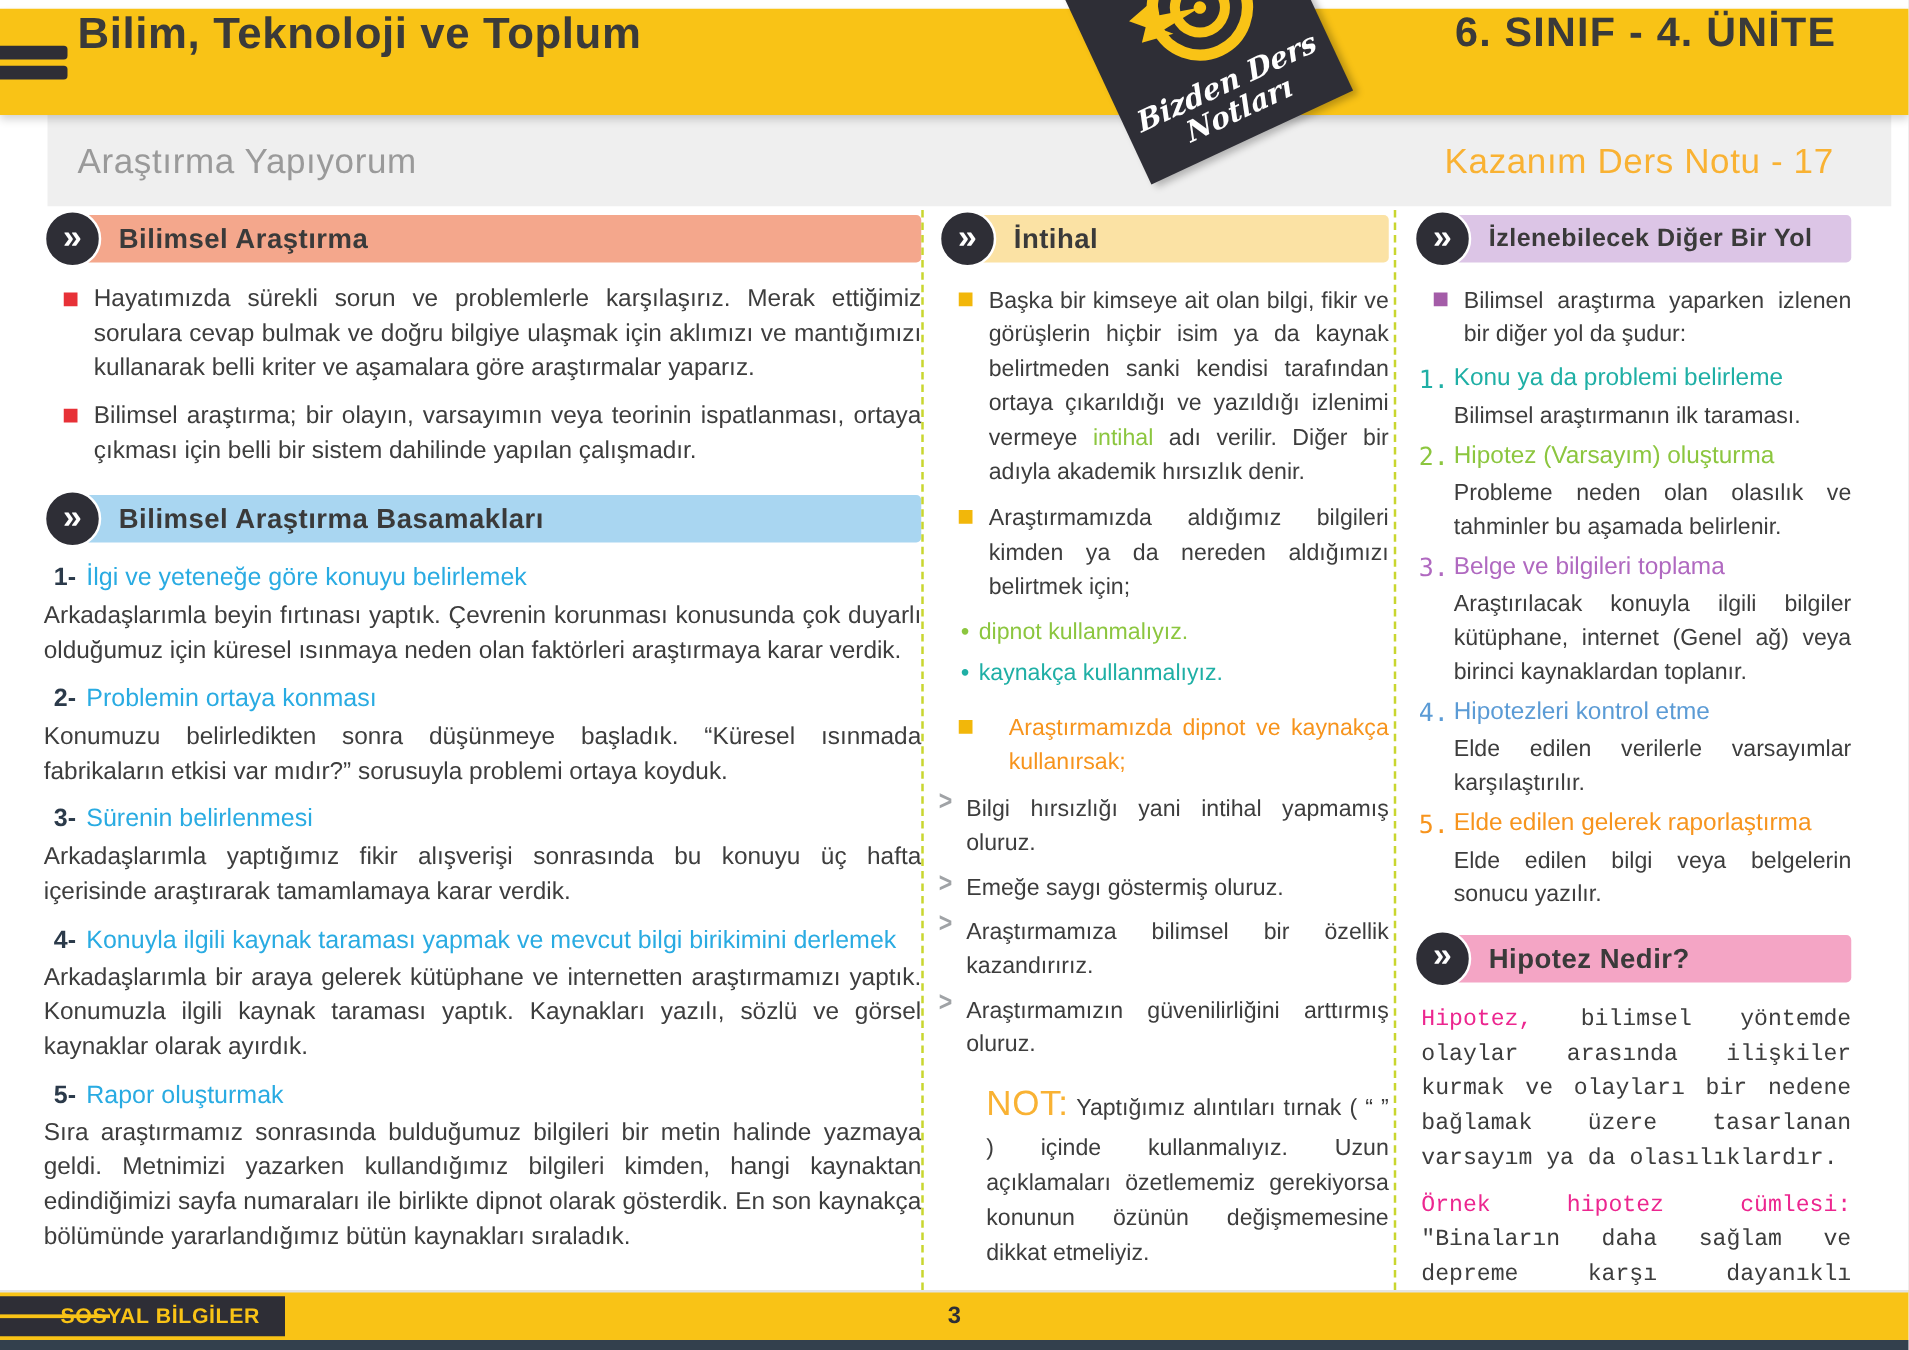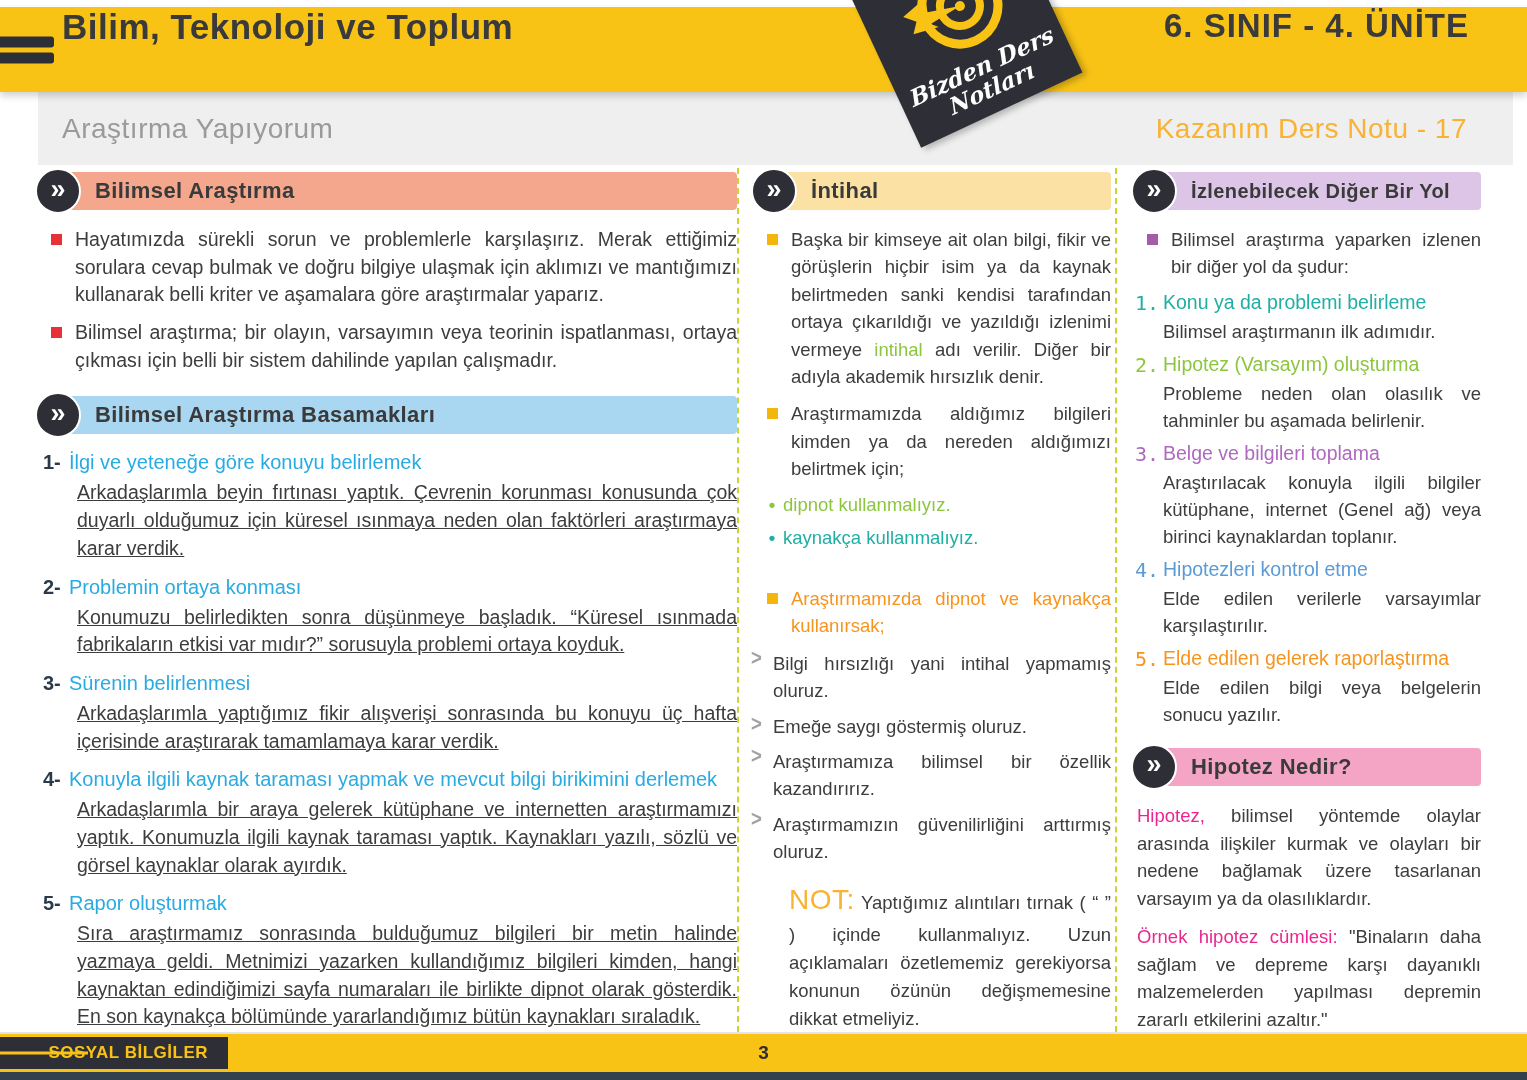--- a/index.html
+++ b/index.html
@@ -84,21 +84,21 @@
   .sq-yellow { background:var(--yellow-bullet); }
   .sq-purple { background:var(--purple-bullet); }
   .b-txt { flex:1; text-align:justify; line-height:1.42; }
   .col2 .b-txt, .col3 .b-txt { line-height:1.48; }
 
   
   .step { margin-top:13px; }
   .step-head { display:flex; font-size:20px; margin-bottom:5px; }
   .step-num { font-weight:bold; color:#2b3a4a; flex:none; width:34px; padding-left:8px; }
   .step-title { color:var(--step-blue); }
-  .step-body { margin-left:42px; text-align:justify; line-height:1.42;text-decoration:underline; }
+  .step-body { text-align:justify; line-height:1.42; }
 
   
   .hl-green { color:var(--green); }
   .txt-orange { color:var(--orange); }
   .dot-row { display:flex; margin:6px 0 6px 10px; line-height:1.45; }
   .dot { flex:none; width:22px; text-align:center; font-weight:bold; }
   .dot-green { color:var(--green); } .t-green { color:var(--green); }
   .dot-teal { color:var(--teal); } .t-teal { color:var(--teal); }
   .arr-row { display:flex; margin:8px 0; }
   .arr { flex:none; width:22px; color:var(--arrow-gray); font-weight:bold; transform:scaleY(1.2); }
@@ -106,21 +106,21 @@
   .note-label { color:var(--not-label); font-weight:normal; }
 
   
   .s3 { margin-top:8px; }
   .s3-head { display:flex; font-size:19.5px; margin-bottom:3px; }
   .s3-num { flex:none; width:32px; padding-left:4px; font-family:"DejaVu Sans Mono","Liberation Mono",monospace; font-size:20px; }
   .s3-body { margin-left:32px; text-align:justify; line-height:1.46; }
   .c-teal { color:var(--teal); } .c-green { color:var(--green); } .c-purple { color:var(--purple); }
   .c-blue { color:var(--mid-blue); } .c-orange { color:var(--orange); }
   .hipotez-sec { margin-top:16px; }
-  .h-para { margin:10px 0 0 6px; text-align:justify; line-height:1.5; }
+  .h-para { margin:10px 0 0 6px; text-align:justify; line-height:1.5;font-family:Liberation Mono, monospace; }
   .lead-pink { color:var(--magenta); }
 
   
   .footer {
     position:absolute; left:0; right:0; bottom:8px; height:40px;
     background:var(--brand-yellow); border-top:2px solid #e4e4e4;
     display:flex; align-items:center;
   }
   .brand-badge {
     position:relative; width:228px; height:32px; background:var(--dark);
@@ -252,21 +252,21 @@
 
       <div class="dot-row">
         <span class="dot dot-green">•</span>
         <span class="t-green">dipnot kullanmalıyız.</span>
       </div>
       <div class="dot-row">
         <span class="dot dot-teal">•</span>
         <span class="t-teal">kaynakça kullanmalıyız.</span>
       </div>
 
-      <div class="b-row" style="margin-top:33px;">
+      <div class="b-row" style="margin-top:16px;gap:16px;">
         <span class="b-sq sq-yellow"></span>
         <p class="b-txt txt-orange">Araştırmamızda dipnot ve kaynakça kullanırsak;</p>
       </div>
 
       <div class="arr-row">
         <span class="arr">&gt;</span>
         <p class="b-txt">Bilgi hırsızlığı yani intihal yapmamış oluruz.</p>
       </div>
       <div class="arr-row">
         <span class="arr">&gt;</span>
@@ -297,21 +297,21 @@
       <div class="b-row">
         <span class="b-sq sq-purple"></span>
         <p class="b-txt">Bilimsel araştırma yaparken izlenen bir diğer yol da şudur:</p>
       </div>
 
       <div class="s3">
         <div class="s3-head">
           <span class="s3-num c-teal">1.</span>
           <span class="c-teal">Konu ya da problemi belirleme</span>
         </div>
-        <p class="s3-body">Bilimsel araştırmanın ilk adımıdır.</p>
+        <p class="s3-body">Bilimsel araştırmanın ilk taraması.</p>
       </div>
       <div class="s3">
         <div class="s3-head">
           <span class="s3-num c-green">2.</span>
           <span class="c-green">Hipotez (Varsayım) oluşturma</span>
         </div>
         <p class="s3-body">Probleme neden olan olasılık ve tahminler bu aşamada belirlenir.</p>
       </div>
       <div class="s3">
         <div class="s3-head">

